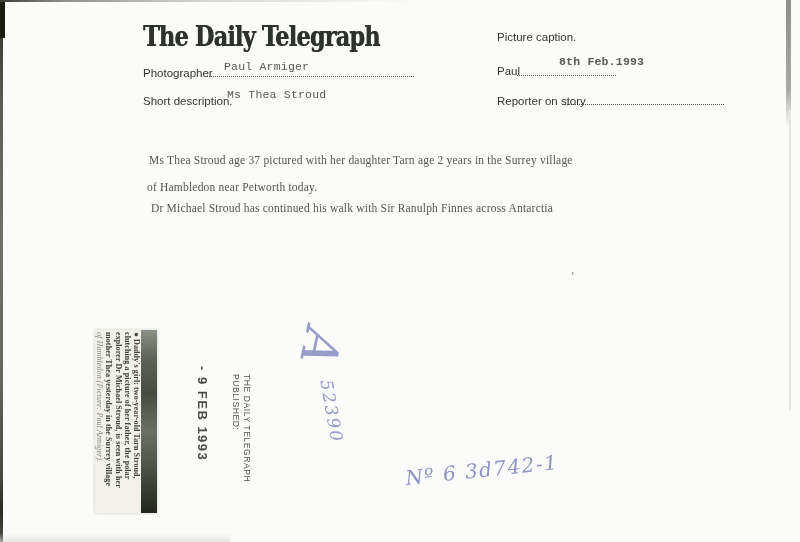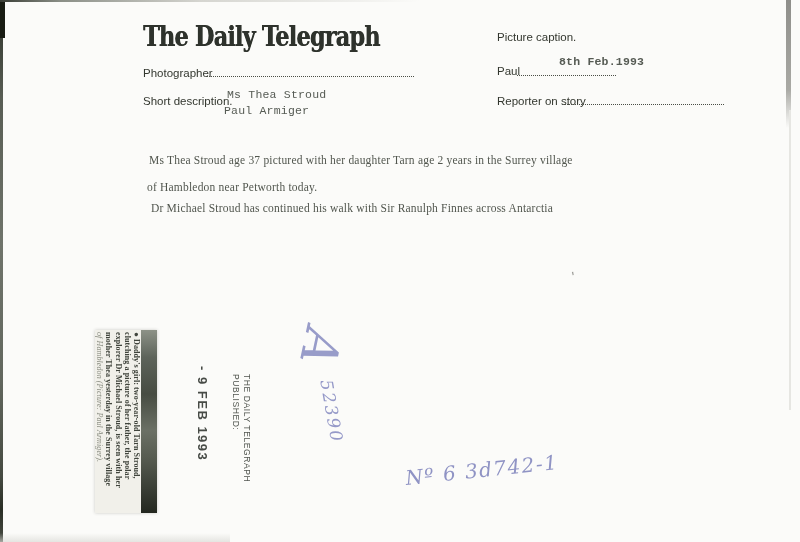--- a/index.html
+++ b/index.html
@@ -100,21 +100,21 @@
   <div class="abs edge-left"></div>
   <div class="abs edge-left-corner"></div>
   <div class="abs edge-top"></div>
   <div class="abs edge-right"></div>
   <div class="abs edge-right-faint"></div>
   <div class="abs smudge-bottom"></div>
 
   <div class="abs masthead">The Daily Telegraph</div>
 
   <div class="abs label" style="left:143px;top:67px;">Photographer</div>
-  <div class="abs typed" style="left:224px;top:60px;margin-top:44px;">Paul Armiger</div>
+  <div class="abs typed" style="left:224px;top:60px;">Paul Armiger</div>
   <div class="abs dots" style="left:206px;top:76px;width:208px;"></div>
 
   <div class="abs label" style="left:143px;top:95px;">Short description.</div>
   <div class="abs typed" style="left:227px;top:88px;">Ms Thea Stroud</div>
 
   <div class="abs label" style="left:497px;top:31px;">Picture caption.</div>
 
   <div class="abs label" style="left:497px;top:65px;">Paul</div>
   <div class="abs typed" style="left:559px;top:55px;font-weight:bold;">8th Feb.1993</div>
   <div class="abs dots" style="left:517px;top:75px;width:99px;"></div>

